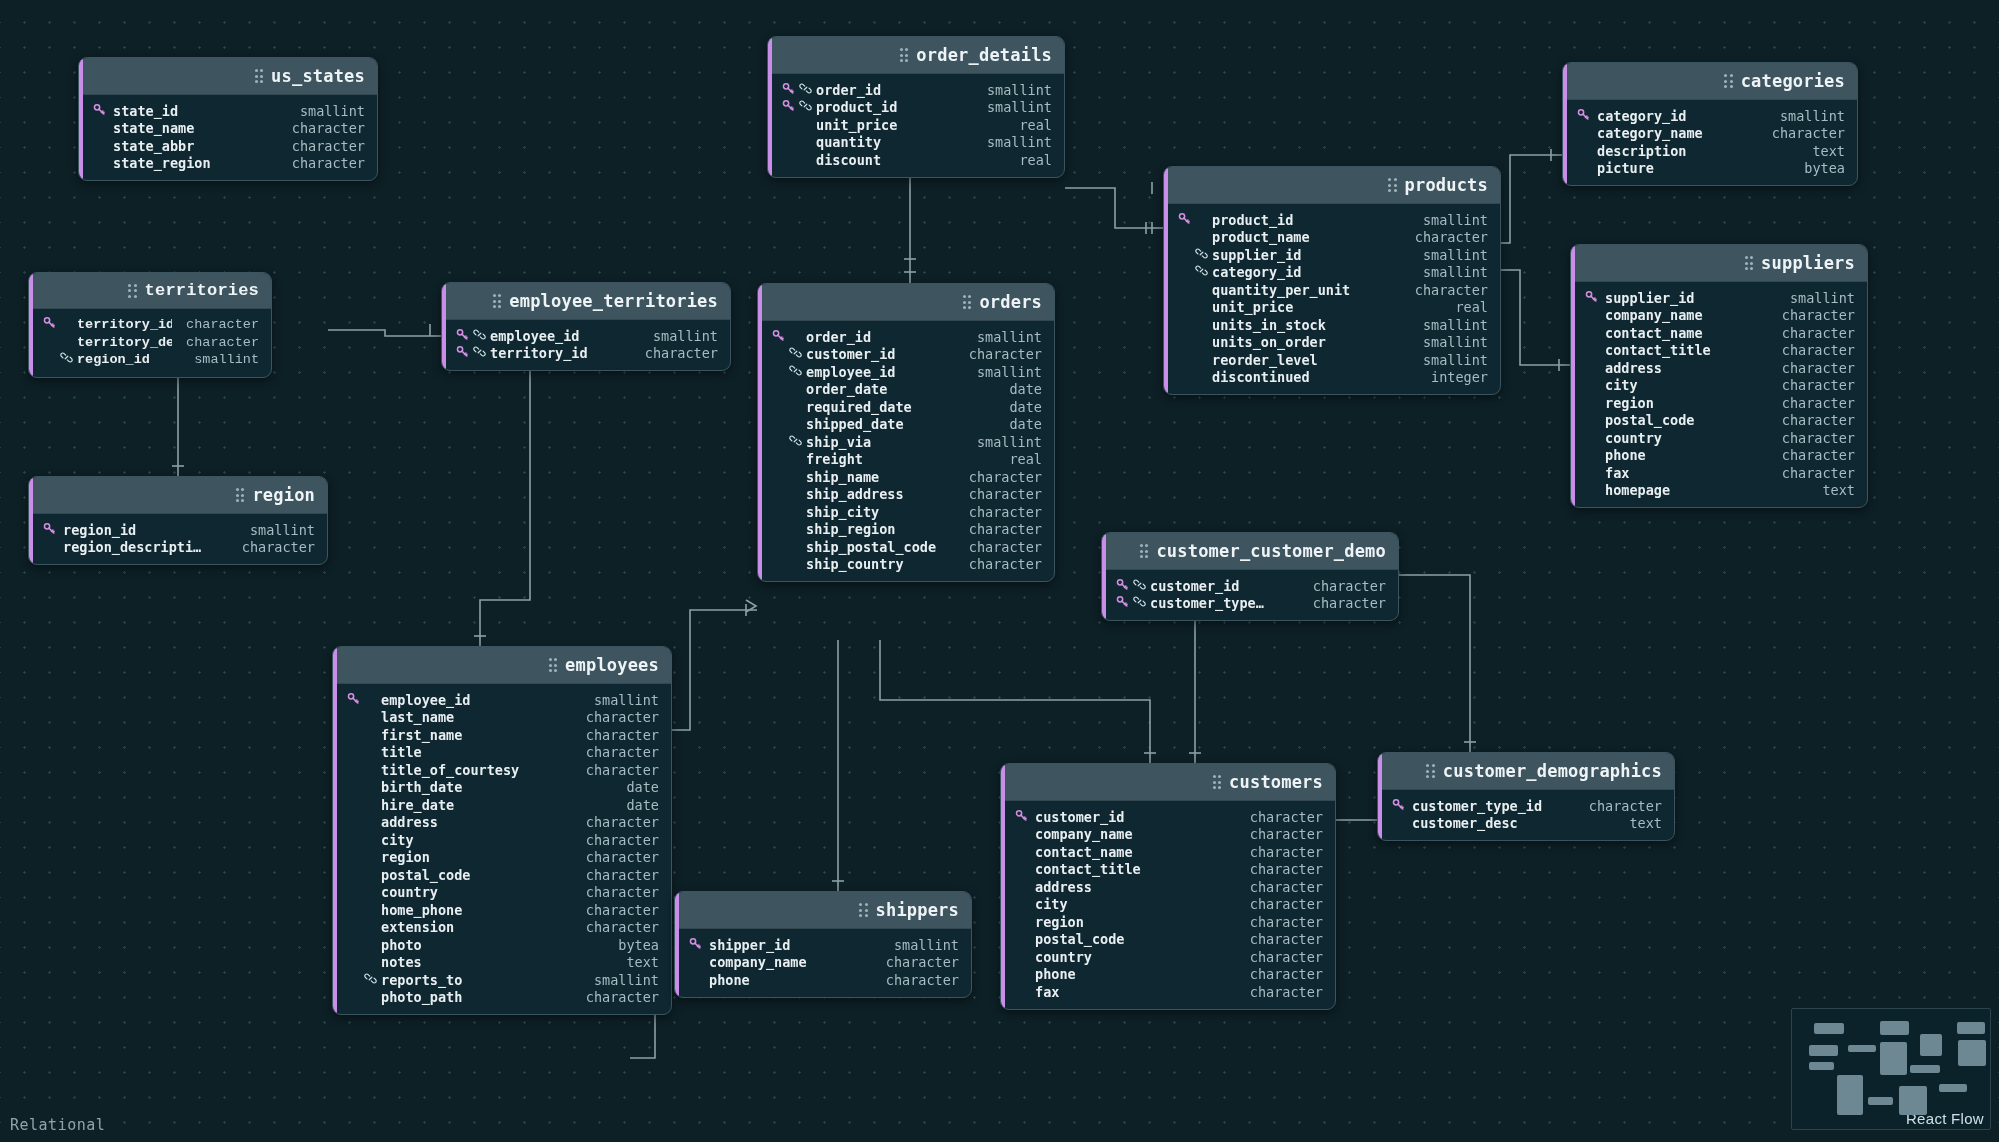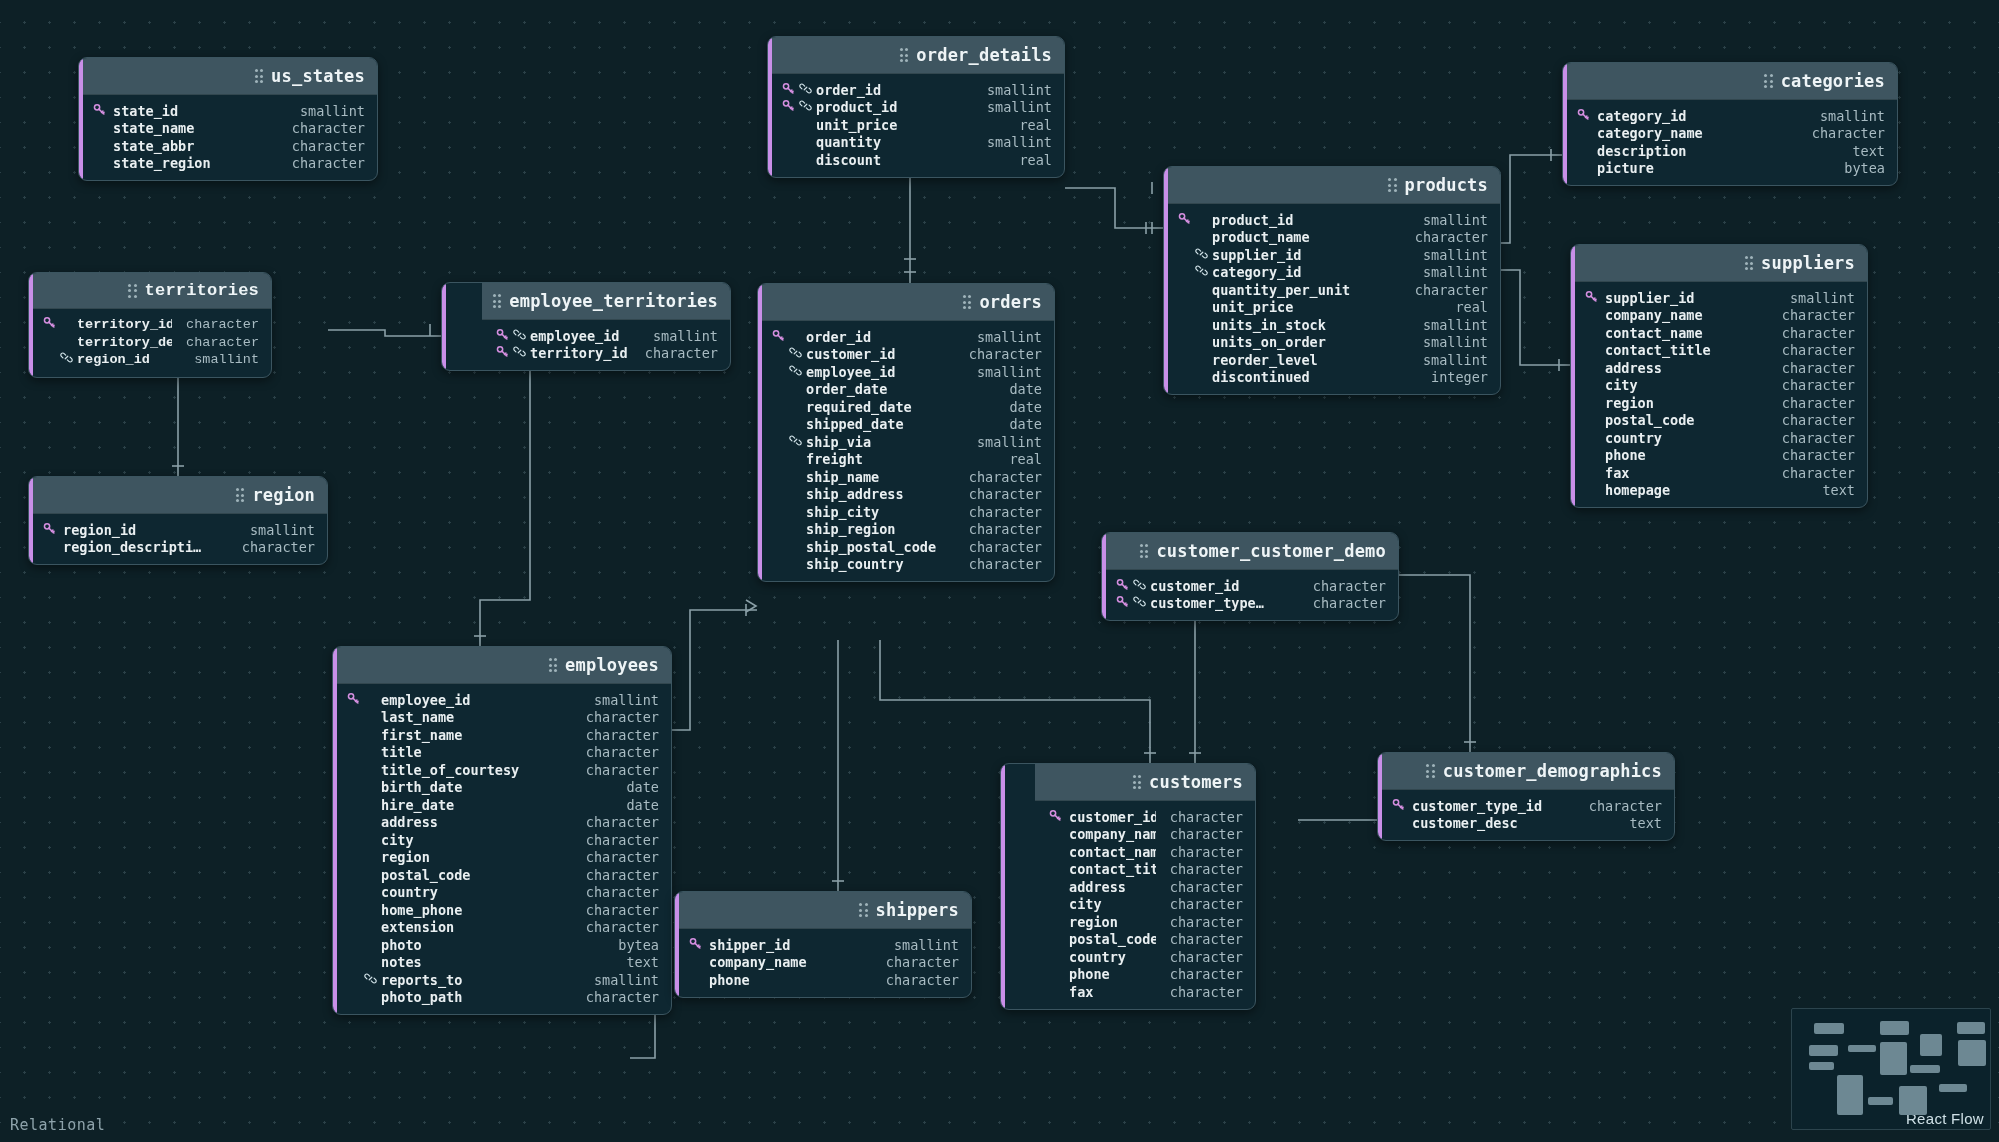--- a/index.html
+++ b/index.html
@@ -252,21 +252,21 @@
           </div>
           <div class="row">
             <span class="icons">
               <span class="ico"></span>
             </span>
             <span class="col-name">discount</span>
             <span class="col-type">real</span>
           </div>
         </div>
       </div>
-      <div class="node" style="left: 1562px; top: 62px; width: 336px;">
+      <div class="node" style="left: 1562px; top: 62px; width: 296px;">
         <div class="node-header">
           <span class="grip">
             <i></i>
             <i></i>
             <i></i>
             <i></i>
             <i></i>
             <i></i>
           </span>
           <span>categories</span>
@@ -336,21 +336,21 @@
                   <path d="M6.4 9.6 L9.6 6.4" stroke="#cfe0e6" stroke-width="1.5" stroke-linecap="round"></path>
                   <path d="M9.0 10.9 L10.9 12.8 a2.4 2.4 0 0 0 3.4 -3.4 L12.4 7.5" fill="none" stroke="#cfe0e6" stroke-width="1.5" stroke-linecap="round"></path>
                   <path d="M7.0 5.1 L5.1 3.2 a2.4 2.4 0 0 0 -3.4 3.4 L3.6 8.5" fill="none" stroke="#cfe0e6" stroke-width="1.5" stroke-linecap="round"></path>
                 </svg></span>
             </span>
             <span class="col-name">region_id</span>
             <span class="col-type">smallint</span>
           </div>
         </div>
       </div>
-      <div class="node" style="left: 441px; top: 282px; width: 290px; padding-left: 40px;">
+      <div class="node" style="left: 441px; top: 282px; width: 290px;">
         <div class="node-header">
           <span class="grip">
             <i></i>
             <i></i>
             <i></i>
             <i></i>
             <i></i>
             <i></i>
           </span>
           <span>employee_territories</span>
@@ -944,21 +944,21 @@
             <span class="col-name">customer_type_id</span>
             <span class="col-type">character</span>
           </div>
           <div class="row">
             <span class="icons w1"></span>
             <span class="col-name">customer_desc</span>
             <span class="col-type">text</span>
           </div>
         </div>
       </div>
-      <div class="node" style="left: 1000px; top: 763px; width: 256px; padding-left: 34px;">
+      <div class="node" style="left: 1000px; top: 763px; width: 336px;">
         <div class="node-header">
           <span class="grip">
             <i></i>
             <i></i>
             <i></i>
             <i></i>
             <i></i>
             <i></i>
           </span>
           <span>customers</span>

